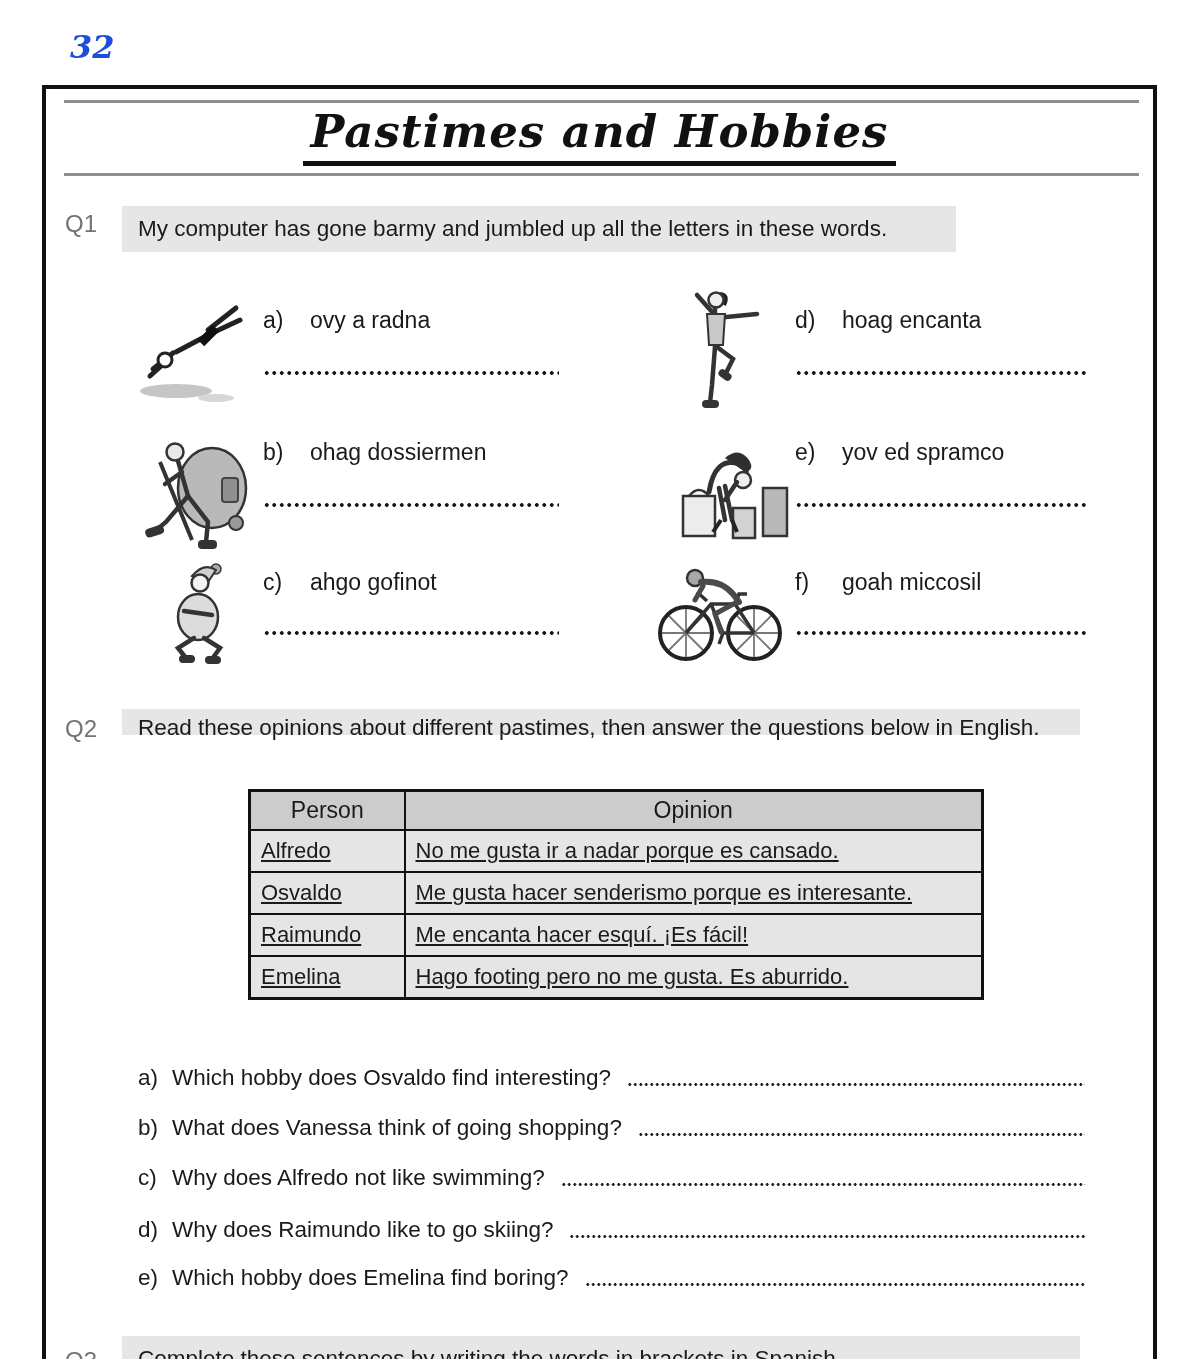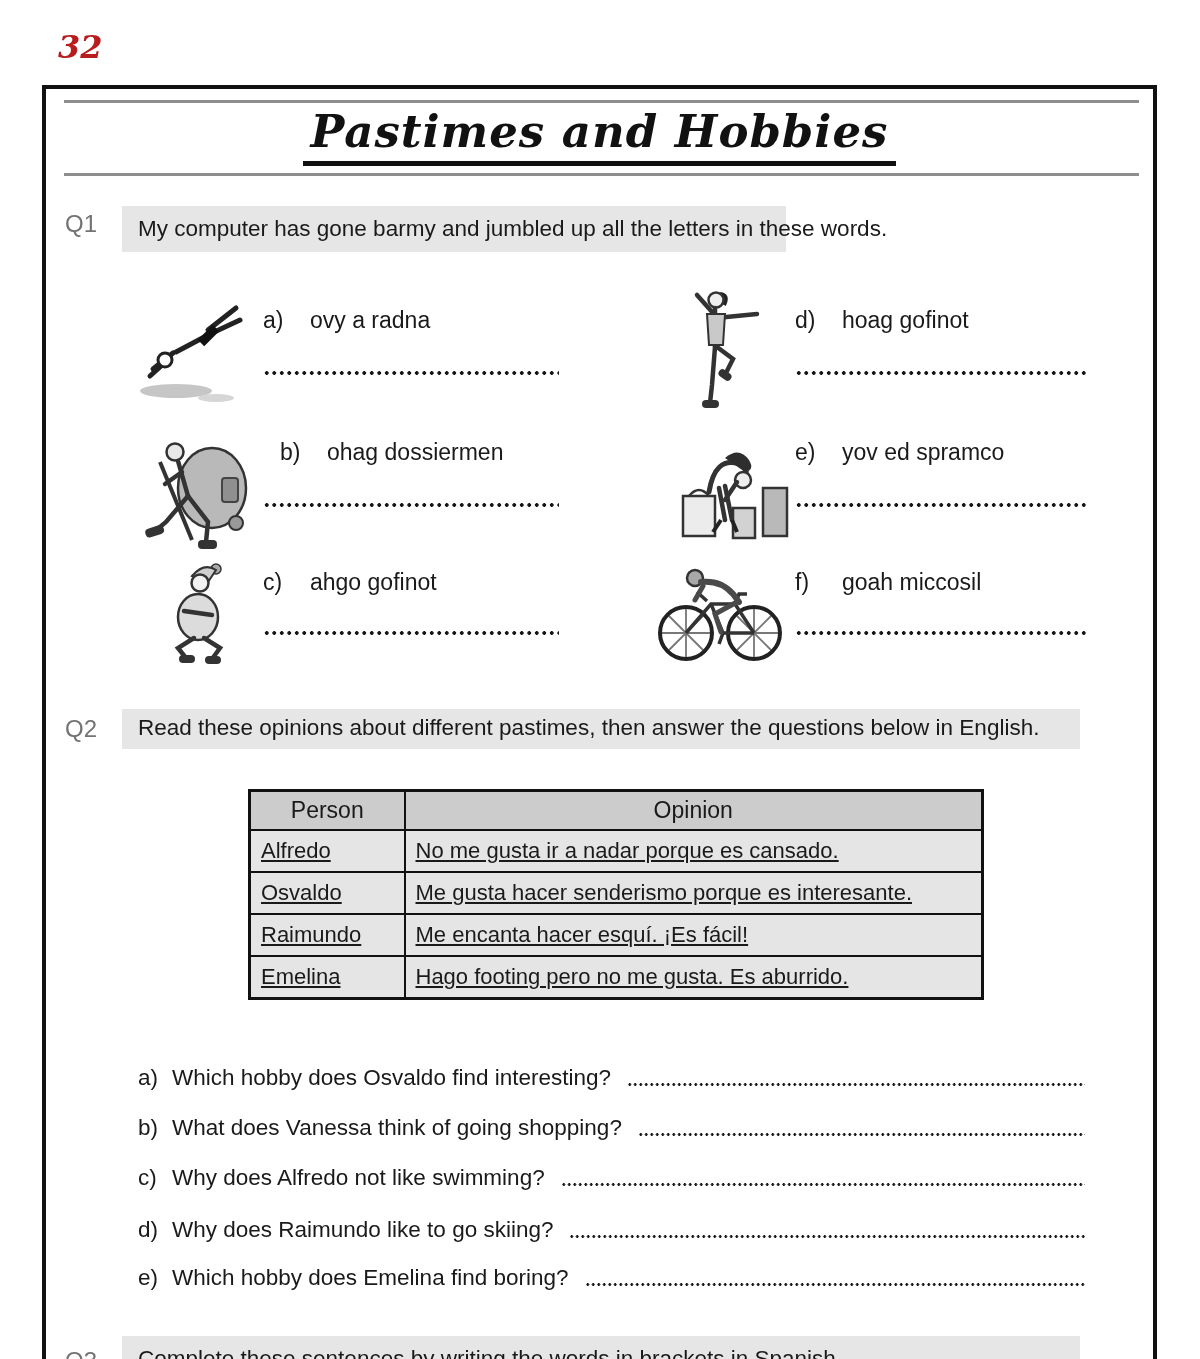--- a/index.html
+++ b/index.html
@@ -1,40 +1,40 @@
 <!DOCTYPE html>
 <html><head>
 <meta charset="utf-8">
 <style>
   html,body { margin:0; padding:0; background:#fff; }
   .page {
     position:relative; width:1200px; height:1359px; overflow:hidden;
     background:#fff; font-family:"Liberation Sans", sans-serif; color:#1a1a1a;
   }
   .page-number {
-    position:absolute; left:58px; top:28px;
+    position:absolute; left:70px; top:28px;
     font-family:"DejaVu Serif", serif; font-style:italic; font-weight:bold;
-    font-size:32px; color:#b91c1c;
+    font-size:32px; color:#1d4ed8;
   }
   .box {
     position:absolute; left:42px; top:85px; width:1107px; height:1560px;
     border:4px solid #111; background:#fff;
   }
   .title-rule { position:absolute; left:18px; right:14px; height:3px; background:#8e8e8e; }
   .title-wrap { position:absolute; left:0; top:16px; width:100%; text-align:center; }
   .title-wrap .title {
     font-family:"DejaVu Serif", serif; font-style:italic; font-weight:bold;
     font-size:45px; color:#111; border-bottom:5px solid #111; padding:0 8px 3px 8px;
     letter-spacing:1px;
   }
   .q-label { position:absolute; font-size:24px; color:#737373; }
   .gray-box { position:absolute; background:#e6e6e6; }
-  .q1-box { left:76px; top:117px; width:664px; padding:8px 0 8px 16px; box-sizing:border-box; }
+  .q1-box { left:76px; top:117px; width:834px; padding:8px 0 8px 16px; box-sizing:border-box; }
   .q1-box .iline { font-size:22.5px; line-height:29.5px; white-space:nowrap; }
-  .q2-box { left:76px; top:620px; width:958px; height:40px; line-height:38px;
+  .q2-box { left:76px; top:620px; width:958px; height:26px; line-height:38px;
             padding:0 0 0 16px; box-sizing:border-box; font-size:22.5px; white-space:nowrap; }
   .q3-box { left:76px; top:1247px; width:958px; height:70px; padding:10px 0 0 16px;
             box-sizing:border-box; font-size:22.5px; white-space:nowrap; }
   .item-text { position:absolute; font-size:23px; white-space:nowrap; }
   .item-text .letter { display:inline-block; width:47px; }
   .dots-q1 {
     position:absolute; height:6px;
     background-image:radial-gradient(circle, #151515 1.7px, transparent 2.1px);
     background-size:7.5px 6px; background-repeat:repeat-x;
   }
@@ -112,42 +112,42 @@
             <path d="M42 21 L42 60"></path>
           <path d="M42 60 L39 98 L37 116"></path>
             <path d="M44 60 L60 72 L52 88"></path>
         </g>
         <path d="M34 27 L52 27 L50 58 L36 58 Z" fill="#c9c9c9" stroke="#333" stroke-width="2"></path>
         <rect x="29" y="113" width="17" height="8" rx="4" fill="#333"></rect>
         <rect x="45" y="84" width="14" height="8" rx="4" fill="#333" transform="rotate(35 52 88)"></rect>
       </svg>
     </div>
     <div class="item-text" style="left:749px; top:218px">
-      <span class="letter">d)</span><span>hoag gofinot</span>
+      <span class="letter">d)</span><span>hoag encanta</span>
     </div>
     <div class="dots-q1" style="left:749px; top:281px; width:294px"></div>
 
     <div class="icon" style="left:92px; top:345px; width:120px; height:126px">
       <svg viewBox="0 0 120 126">
         <ellipse cx="74" cy="54" rx="34" ry="40" fill="#b9b9b9" stroke="#333" stroke-width="2.5"></ellipse>
         <rect x="84" y="44" width="16" height="24" rx="3" fill="#8f8f8f" stroke="#444" stroke-width="2"></rect>
         <circle cx="37" cy="18" r="8.5" fill="#e8e8e8" stroke="#333" stroke-width="2.5"></circle>
         <g stroke="#333" stroke-width="4.5" fill="none" stroke-linecap="round">
           <path d="M40 27 L50 62"></path>
             <path d="M44 38 L27 50"></path>
           <path d="M50 62 L28 88 L16 98"></path>
             <path d="M50 62 L70 88 L68 108"></path>
         </g>
         <path d="M22 28 L54 106" stroke="#333" stroke-width="4"></path>
         <rect x="7" y="93" width="19" height="9" rx="4" fill="#333" transform="rotate(-18 16 97)"></rect>
         <rect x="60" y="106" width="19" height="9" rx="4" fill="#333"></rect>
         <circle cx="98" cy="89" r="7" fill="#9a9a9a" stroke="#333" stroke-width="2"></circle>
       </svg>
     </div>
-    <div class="item-text" style="left:234px; top:350px">
+    <div class="item-text" style="left:217px; top:350px">
       <span class="letter">b)</span><span>ohag dossiermen</span>
     </div>
     <div class="dots-q1" style="left:217px; top:413px; width:296px"></div>
 
     <div class="icon" style="left:629px; top:345px; width:118px; height:115px">
       <svg viewBox="0 0 118 115">
         <path d="M34 58 Q40 22 64 30 Q74 34 70 44" stroke="#333" stroke-width="5" fill="none" stroke-linecap="round"></path>
         <path d="M50 24 Q64 12 74 26 Q80 36 70 38 Z" fill="#2e2e2e"></path>
         <circle cx="68" cy="46" r="8" fill="#eee" stroke="#333" stroke-width="2.5"></circle>
         <g stroke="#333" stroke-width="4.5" stroke-linecap="round" fill="none">

